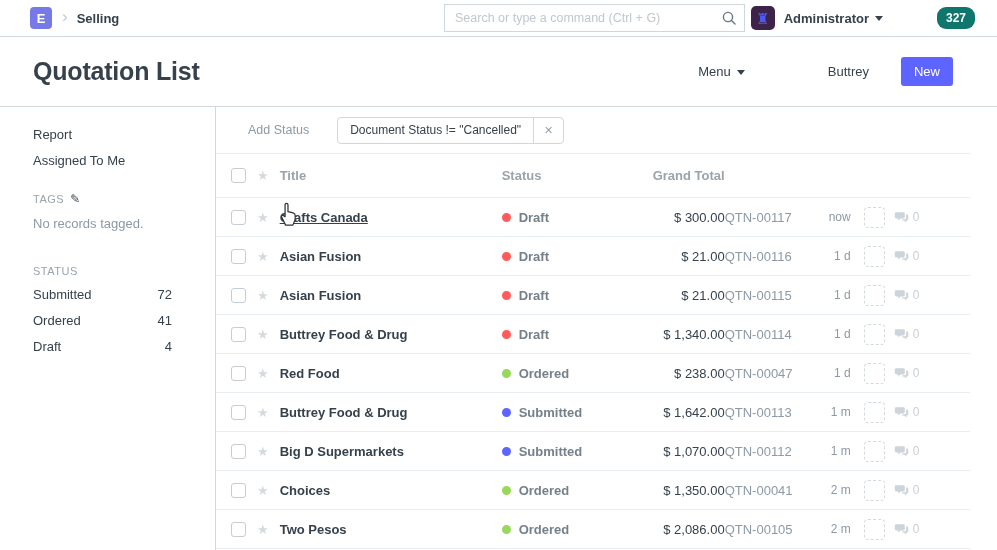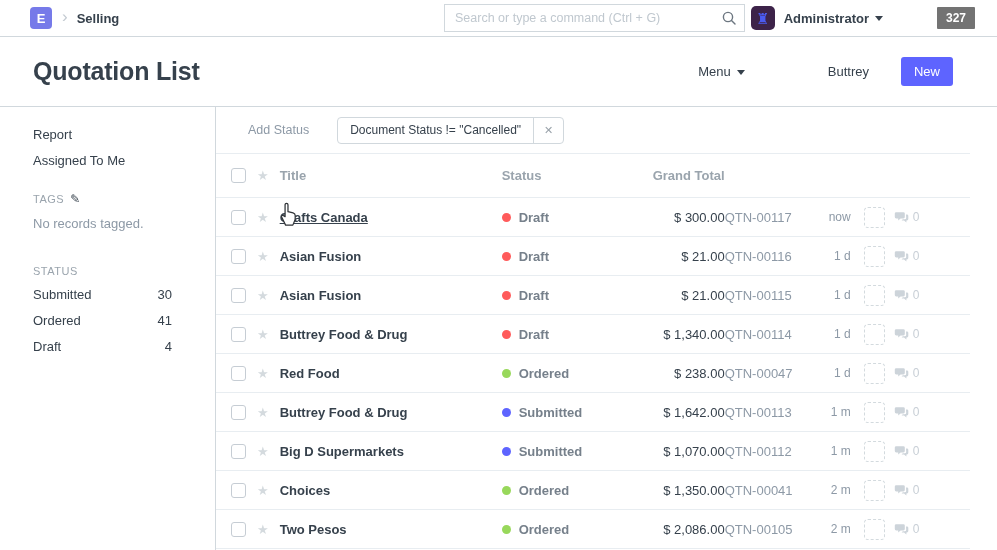--- a/index.html
+++ b/index.html
@@ -19,22 +19,22 @@
     padding:0 30px 0 10px; font-size:12.5px; color:#36414c; outline:none;
     font-family:"Liberation Sans","DejaVu Sans",sans-serif; }
   .search-input::placeholder { color:#c0c8cf; }
   .search-icon { position:absolute; right:9px; top:7px; }
   .nav-right { margin-left:auto; display:flex; align-items:center; }
   .avatar { width:24px; height:24px; border-radius:5px; background:#3d2349; color:#4b5bf0;
     display:flex; align-items:center; justify-content:center; font-size:15px; line-height:1; flex:none; }
   .user-name { font-size:13px; font-weight:bold; margin-left:9px; }
   .caret { display:inline-block; width:0; height:0; border-left:4px solid transparent;
     border-right:4px solid transparent; border-top:5px solid #36414c; margin-left:6px; vertical-align:middle; }
-  .alert-badge { margin-left:54px; background:#737373; color:#fff; font-size:12px; font-weight:bold;
-    padding:4px 9px; border-radius:1px; }
+  .alert-badge { margin-left:54px; background:#0f766e; color:#fff; font-size:12px; font-weight:bold;
+    padding:4px 9px; border-radius:9px; }
 
   
   .page-head { height:70px; display:flex; align-items:center; padding:0 44px 0 33px;
     border-bottom:1px solid #d1d8dd; }
   .page-title { font-size:25px; font-weight:bold; letter-spacing:-0.2px; }
   .head-actions { margin-left:auto; display:flex; align-items:center; }
   .menu-btn, .refresh-btn { font-size:13px; color:#36414c; background:none; border:none;
     cursor:pointer; font-family:inherit;margin-left:47px; }
   .menu-btn { margin-right:36px; }
   .refresh-btn { margin-right:32px; }
@@ -139,21 +139,21 @@
       <div class="side-heading">
         <span>TAGS</span><span class="pencil-icon">✎</span>
       </div>
       <div class="side-muted">No records tagged.</div>
     </div>
 
     <div class="status-section">
       <div class="side-heading">STATUS</div>
       <div class="status-item">
         <span>Submitted</span>
-        <span class="status-count">30</span>
+        <span class="status-count">72</span>
       </div>
       <div class="status-item">
         <span>Ordered</span>
         <span class="status-count">41</span>
       </div>
       <div class="status-item">
         <span>Draft</span>
         <span class="status-count">4</span>
       </div>
     </div>

